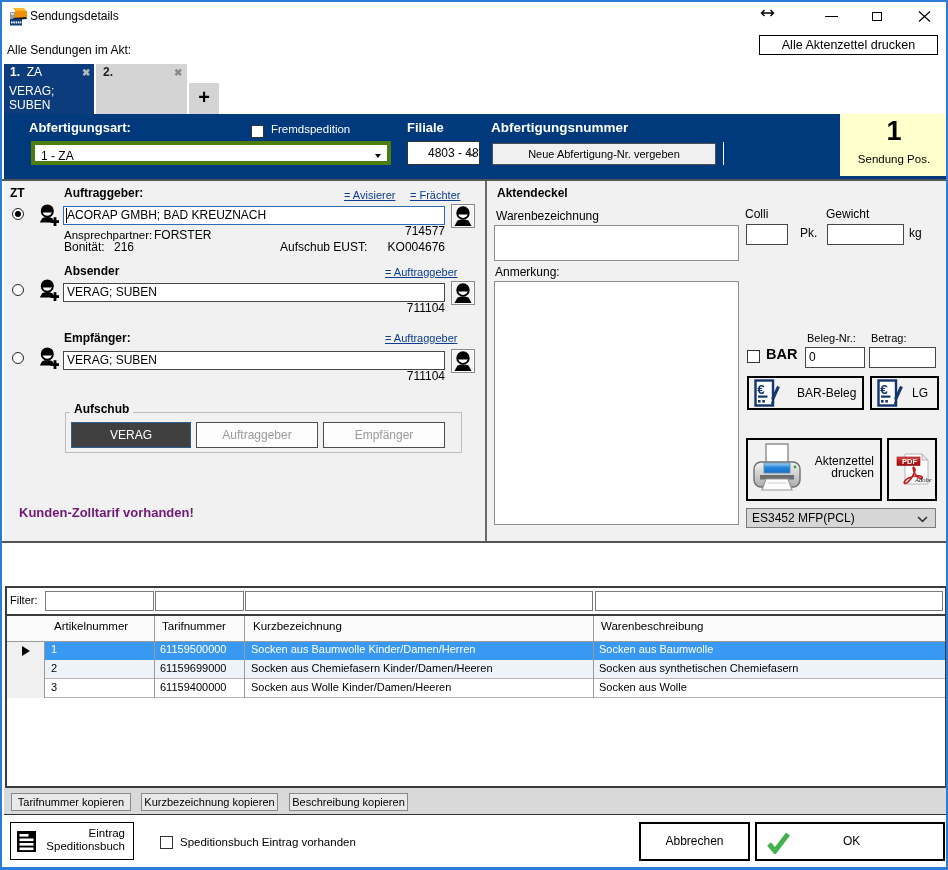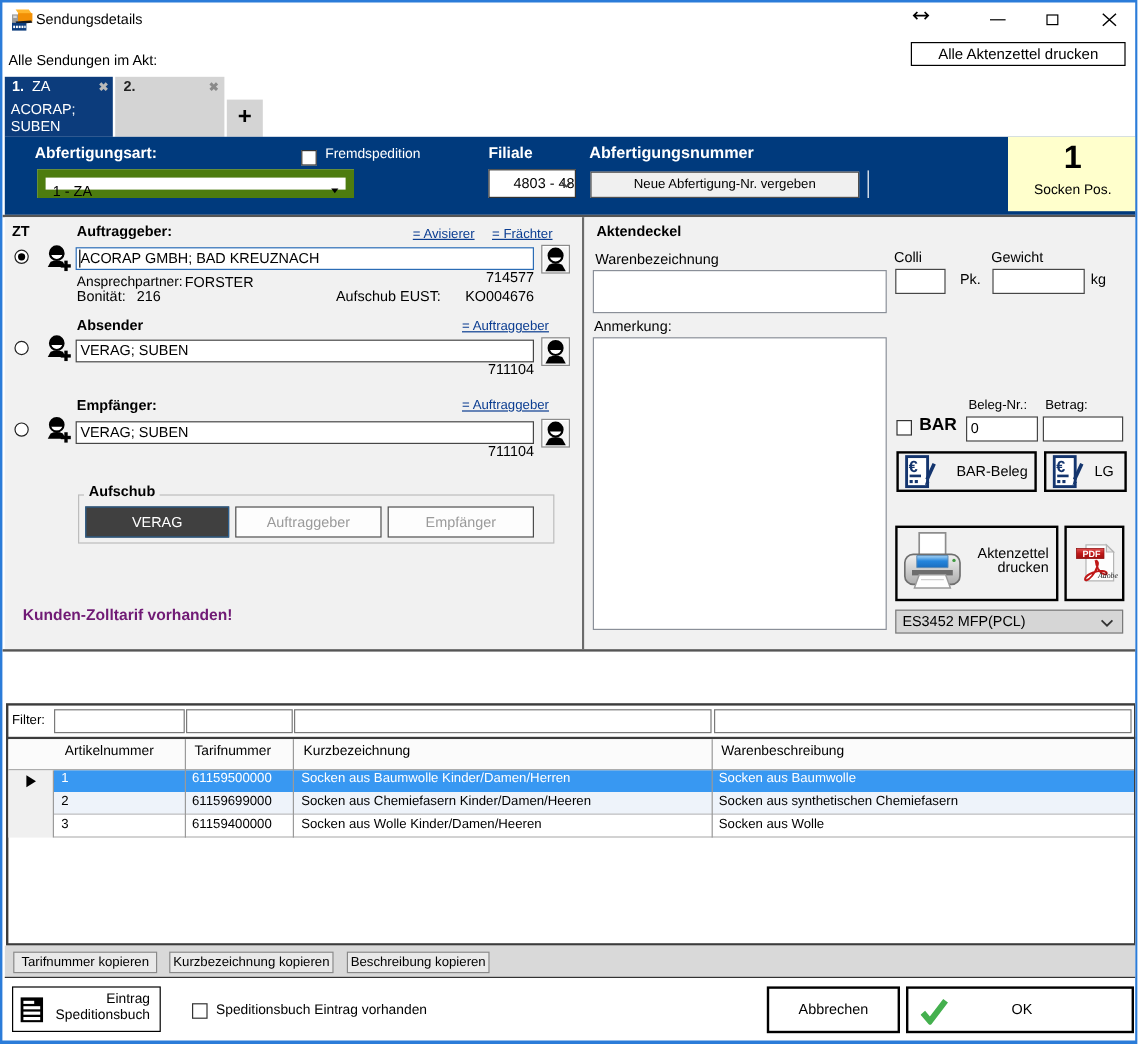--- a/index.html
+++ b/index.html
@@ -45,47 +45,47 @@
   <svg class="abs" style="left:916px;top:8px;" width="13" height="13" viewBox="0 0 13 13">
     <path d="M1,1.5 L12,11.5 M12,1.5 L1,11.5" stroke="#000" stroke-width="1.2"></path>
   </svg>
 
   <div class="abs" style="left:757px;top:33px;width:179px;height:20px;border:1px solid #000;background:#fff;text-align:center;line-height:18px;font-size:12.5px;">Alle Aktenzettel drucken</div>
 
   <div class="abs" style="left:5px;top:41px;font-size:12px;">Alle Sendungen im Akt:</div>
 
   <div class="abs" style="left:2px;top:62px;width:90px;height:50px;background:#0c3c7c;color:#fff;">
     <div class="abs" style="left:6px;top:1px;"><span class="b">1.</span>&nbsp; ZA</div>
-    <div class="abs" style="left:5px;top:20px;">ACORAP;</div>
+    <div class="abs" style="left:5px;top:20px;">VERAG;</div>
     <div class="abs" style="left:5px;top:34px;">SUBEN</div>
     <div class="abs" style="left:78px;top:3px;color:#b9b9b9;font-weight:bold;font-size:10px;">✖</div>
   </div>
   <div class="abs" style="left:94px;top:62px;width:91px;height:50px;background:#d4d4d4;">
     <div class="abs" style="left:7px;top:1px;color:#222;"><span class="b">2.</span></div>
     <div class="abs" style="left:78px;top:3px;color:#8a8a8a;font-weight:bold;font-size:10px;">✖</div>
   </div>
   <div class="abs" style="left:187px;top:81px;width:30px;height:31px;background:#d4d4d4;text-align:center;font-size:20px;font-weight:bold;line-height:29px;">+</div>
 
   <div class="abs" style="left:2px;top:112px;width:944px;height:65px;background:#003a7d;"></div>
   <div class="abs white b" style="left:27px;top:118px;font-size:13px;">Abfertigungsart:</div>
-  <div class="abs" style="left:29px;top:139px;width:264px;height:24px;background:#fff;border:7px solid #4d7c0f;line-height:22px;padding-left:6px;">1 - ZA
+  <div class="abs" style="left:29px;top:139px;width:360px;height:24px;background:#fff;border:4px solid #4d7c0f;line-height:22px;padding-left:6px;">1 - ZA
     <span class="abs" style="right:6px;top:9px;width:0;height:0;border-left:3.5px solid transparent;border-right:3.5px solid transparent;border-top:4.5px solid #000;"></span>
   </div>
   <div class="cb" style="left:249px;top:123px;"></div>
   <div class="abs white" style="left:269px;top:121px;font-size:11.5px;">Fremdspedition</div>
   <div class="abs white b" style="left:405px;top:118px;font-size:13px;">Filiale</div>
   <div class="abs" style="left:405px;top:139px;width:73px;height:24px;background:#fff;border:1px solid #333;line-height:22px;padding-left:20px;white-space:nowrap;overflow:hidden;">4803 - 480<svg class="abs" style="right:2px;top:9px;" width="10" height="6" viewBox="0 0 10 6">
         <path d="M1,1 L5,4.6 L9,1" stroke="#444" stroke-width="1.4" fill="none"></path>
       </svg></div>
   <div class="abs white b" style="left:489px;top:118px;font-size:13.5px;">Abfertigungsnummer</div>
   <div class="abs" style="left:490px;top:141px;width:224px;height:22px;background:#f0f0f0;border:1px solid #505050;text-align:center;line-height:20px;font-size:11px;">Neue Abfertigung-Nr. vergeben</div>
   <div class="abs" style="left:721px;top:140px;width:1px;height:23px;background:#fff;"></div>
   <div class="abs" style="left:838px;top:112px;width:108px;height:62px;background:#ffffcc;">
     <div class="abs" style="left:0;top:2px;width:108px;text-align:center;font-size:27px;font-weight:bold;">1</div>
-    <div class="abs" style="left:0;top:39px;width:108px;text-align:center;font-size:11.5px;">Socken Pos.</div>
+    <div class="abs" style="left:0;top:39px;width:108px;text-align:center;font-size:11.5px;">Sendung Pos.</div>
   </div>
   <div class="abs" style="left:0px;top:177px;width:948px;height:2px;background:#555;"></div>
 
   <div class="abs" style="left:2px;top:179px;width:481px;height:360px;background:#f1f1f1;"></div>
   <div class="abs" style="left:483px;top:179px;width:2px;height:360px;background:#6b6b6b;"></div>
   <div class="abs" style="left:485px;top:179px;width:461px;height:360px;background:#f1f1f1;"></div>
   <div class="abs" style="left:0px;top:539px;width:948px;height:2px;background:#555;"></div>
 
   <div class="abs b" style="left:8px;top:184px;">ZT</div>
   <div class="abs b" style="left:62px;top:184px;">Auftraggeber:</div>

